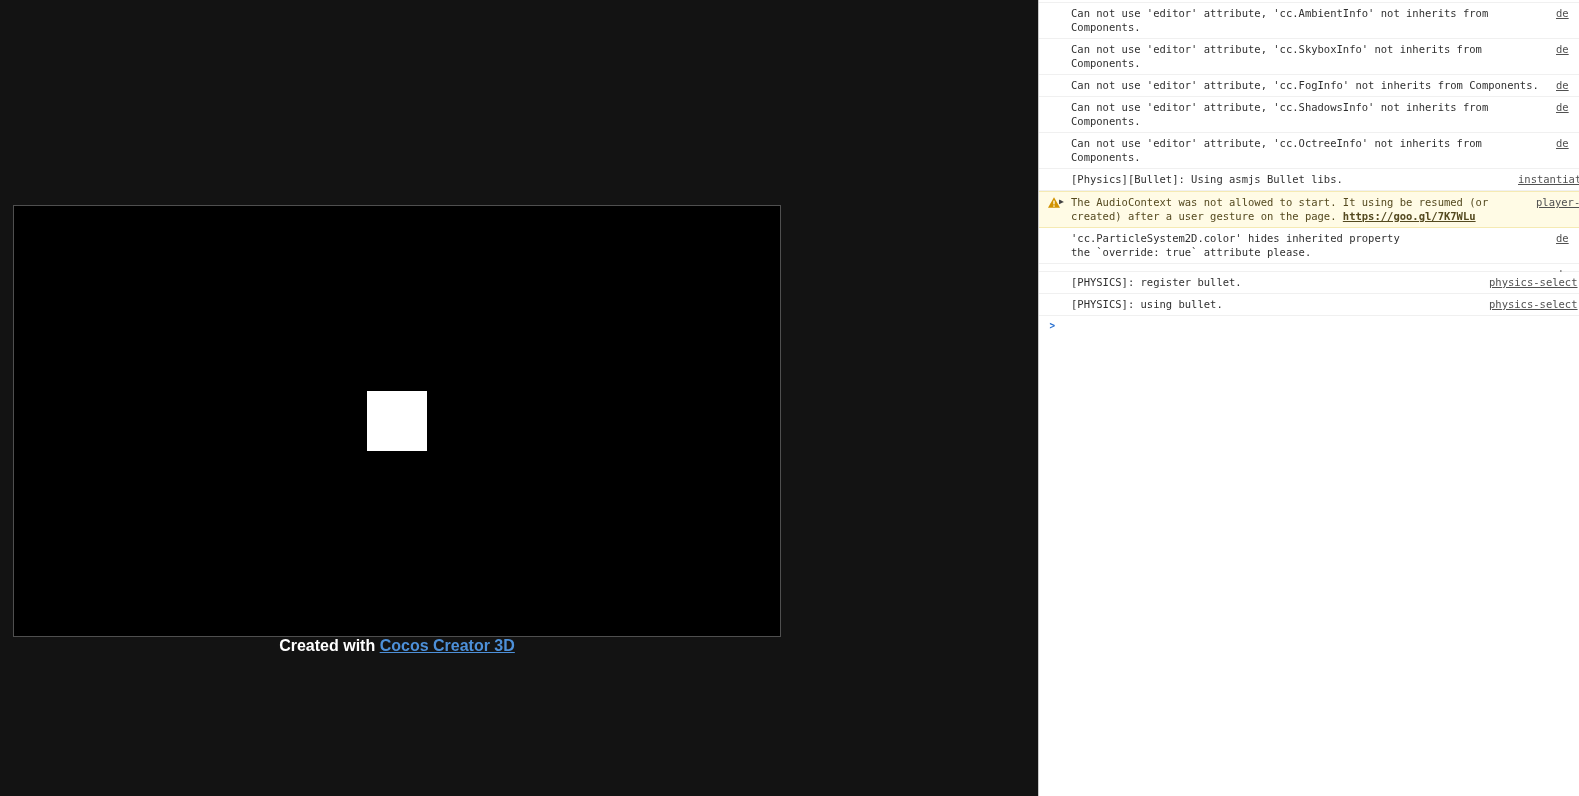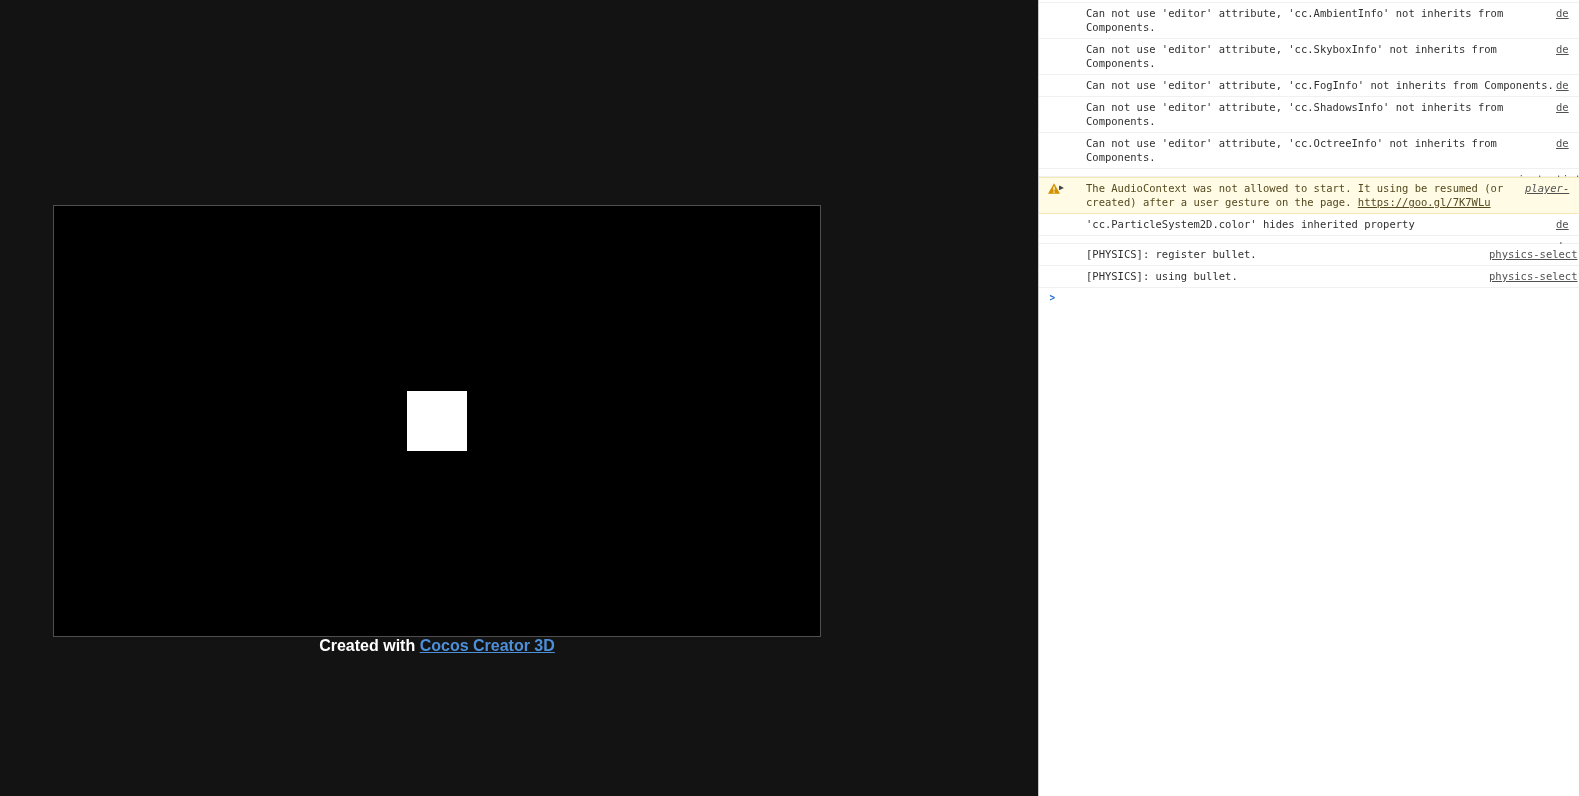--- a/index.html
+++ b/index.html
@@ -8,21 +8,20 @@
     overflow: hidden;
     background: #131313;
     font-family: "Liberation Sans", sans-serif;
     position: relative;
   }
 
   
   .page-area {
     position: absolute; left: 0; top: 0; width: 1038px; height: 796px;
     background: #131313;
-    margin-left: 40px;
   }
   .game-canvas {
     position: absolute; left: 13px; top: 205px;
     width: 768px; height: 432px;
     background: #000;
     border: 1px solid #4f4f4f;
     box-sizing: border-box;
   }
   .white-square {
     position: absolute; left: 353px; top: 185px;
@@ -56,21 +55,21 @@
   }
   #console-rows { padding-top: 2px; }
   .console-row {
     position: relative;
     border-bottom: 1px solid #f0f0f0;
     padding: 3px 0 4px 0;
     background: #ffffff;
   }
   .console-row:first-child { border-top: 1px solid #f0f0f0; }
   .console-row .line {
-    padding-left: 47px;
+    padding-left: 32px;
     white-space: nowrap;
   }
   .console-row.warning {
     background: #fffbe5;
     border-top: 1px solid #f5eab3;
     border-bottom: 1px solid #f5eab3;
     color: #54491f;
   }
   .warn-icon {
     position: absolute; left: 9px; top: 5px;
@@ -78,20 +77,21 @@
   }
   .expand-arrow {
     position: absolute; left: 20px; top: 3px;
     font-size: 8px; color: #424242;
     cursor: pointer;
   }
   .msg-link {
     color: inherit;
     text-decoration: underline;
     cursor: pointer;
+    font-weight: bold;
   }
   .src-link {
     position: absolute; top: 3px;
     color: #515151;
     text-decoration: underline;
     white-space: nowrap;
     cursor: pointer;
   }
   .prompt-row {
     position: relative;
@@ -139,35 +139,37 @@
         <div class="line">Can not use 'editor' attribute, 'cc.ShadowsInfo' not inherits from</div>
         <div class="line">Components.</div>
         <a href="#" class="src-link" style="left: 517px;">de</a>
       </div>
       <div class="console-row">
         <div class="line">Can not use 'editor' attribute, 'cc.OctreeInfo' not inherits from</div>
         <div class="line">Components.</div>
         <a href="#" class="src-link" style="left: 517px;">de</a>
       </div>
       <div class="console-row">
+        <div class="line">[Physics][Bullet]: Using asmjs Bullet libs.</div>
         <a href="#" class="src-link" style="left: 479px;">instantiat</a>
       </div>
       <div class="console-row warning">
         <svg viewBox="0 0 16 14" class="warn-icon">
           <path d="M8 0 L16 14 H0 Z" fill="#d19200"></path>
           <rect x="7.1" y="4.5" width="1.8" height="5" fill="#fffbe5"></rect>
           <rect x="7.1" y="10.8" width="1.8" height="1.9" fill="#fffbe5"></rect>
         </svg>
         <span class="expand-arrow">▶</span>
         <div class="line">The AudioContext was not allowed to start. It using be resumed (or</div>
         <div class="line"><span>created) after a user gesture on the page. </span><a href="#" class="msg-link">https://goo.gl/7K7WLu</a></div>
-        <a href="#" class="src-link" style="left: 486px; font-style: italic;">player-</a>
+        <a href="#" class="src-link" style="left: 497px;">player-</a>
       </div>
       <div class="console-row">
         <div class="line">'cc.ParticleSystem2D.color' hides inherited property</div>
+        <div class="line">the `override: true` attribute please.</div>
         <a href="#" class="src-link" style="left: 517px;">de</a>
       </div>
       <div class="console-row">
         <a href="#" class="src-link" style="left: 517px;">de</a>
       </div>
       <div class="console-row">
         <div class="line">[PHYSICS]: register bullet.</div>
         <a href="#" class="src-link" style="left: 450px;">physics-select</a>
       </div>
       <div class="console-row">

